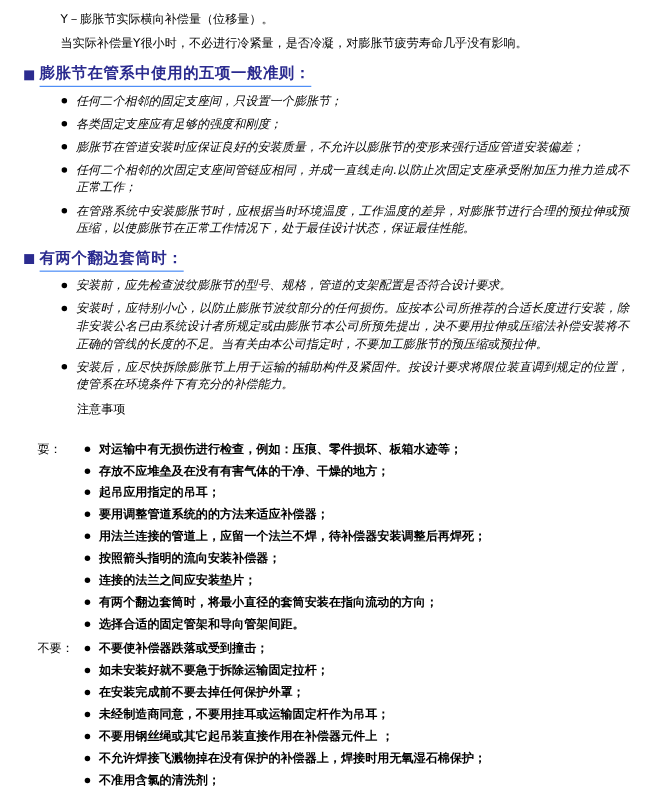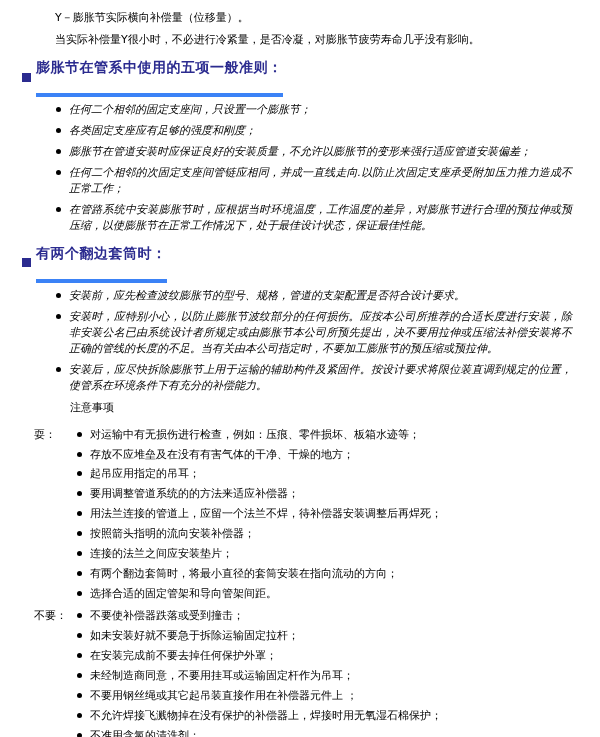--- a/index.html
+++ b/index.html
@@ -42,22 +42,22 @@
   }
   .section-title .sq {
     display: inline-block;
     width: 9px;
     height: 9px;
     background: #2b2b8f;
     margin-right: 5px;
     flex: none;
   }
   .section-title .underline {
-    border-bottom: 4px solid #3b82f6;
-    padding-bottom: 16px;
+    border-bottom: 1px solid #3b82f6;
+    padding-bottom: 1px;
   }
   .bullets {
     margin: 0;
     padding: 0 28px 0 55px;
     list-style: none;
     font-style: italic;
   }
   .bullets li {
     position: relative;
     padding-left: 14px;
@@ -69,39 +69,40 @@
     content: "";
     position: absolute;
     left: 1px;
     top: 5px;
     width: 5px;
     height: 5px;
     border-radius: 50%;
     background: #000;
   }
   .note-head {
-    margin: 6px 0 11px 70px;
+    margin: 6px 0 21px 70px;
     font-size: 11px;
   }
   .twocol {
     display: flex;
     align-items: flex-start;
     padding-left: 34px;
     margin-bottom: 2px;
   }
   .twocol .label {
     width: 42px;
     flex: none;
     font-size: 11px;
     padding-top: 0px;
     text-align: justify;
   }
   .twocol .items {
     flex: 1;
     padding-right: 22px;
+    font-weight: bold;
   }
   .twocol ul {
     margin: 0;
     padding: 0;
     list-style: none;
   }
   .twocol ul li {
     position: relative;
     padding-left: 14px;
     margin-bottom: 4px;

